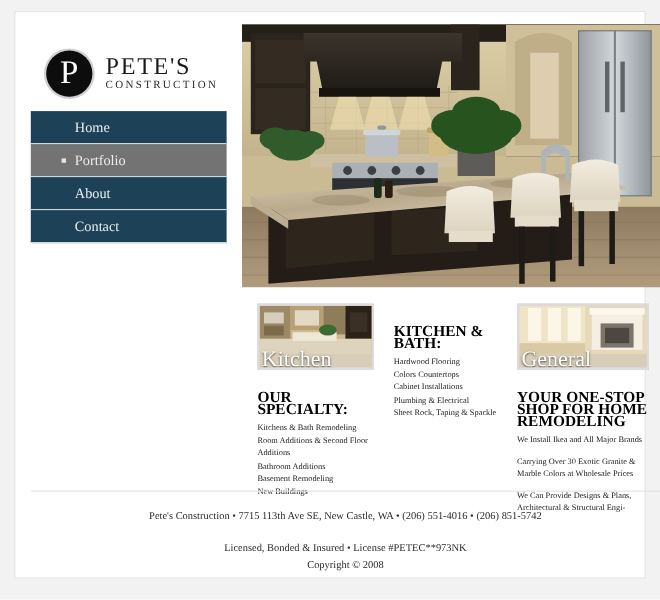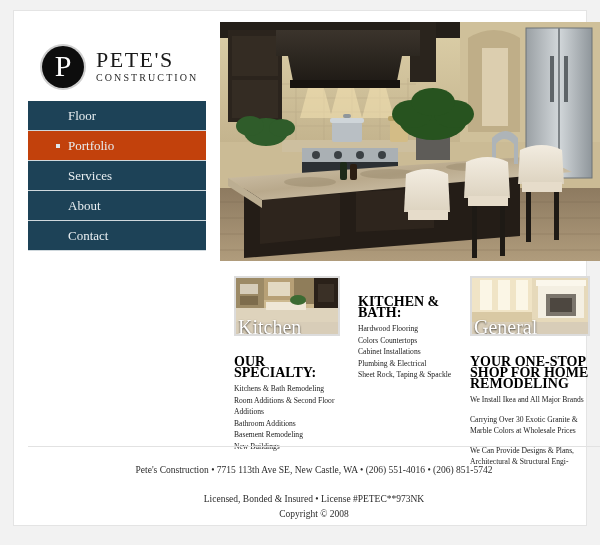--- a/index.html
+++ b/index.html
@@ -86,21 +86,21 @@
     color: #e8eef1;
     font-family: "Liberation Serif", serif;
     font-size: 13px;
     display: flex;
     align-items: center;
     padding-left: 40px;
     box-sizing: border-box;
     position: relative;
   }
   .nav-item.active {
-    background: #c2410c;
+    background: #737373;
   }
   .nav-item .bullet {
     position: absolute;
     left: 28px;
     top: 13px;
     width: 4px;
     height: 4px;
     background: #dfe8ee;
   }
 
@@ -203,28 +203,25 @@
       <span>P</span>
     </div>
     <div class="brand-text">
       <div class="brand-name">PETE'S</div>
       <div class="brand-sub">CONSTRUCTION</div>
     </div>
   </div>
 
   <nav class="nav">
     <div class="nav-item">
-      <span>Floor</span>
+      <span>Home</span>
     </div>
     <div class="nav-item active">
       <span class="bullet"></span>
       <span>Portfolio</span>
-    </div>
-    <div class="nav-item">
-      <span>Services</span>
     </div>
     <div class="nav-item">
       <span>About</span>
     </div>
     <div class="nav-item">
       <span>Contact</span>
     </div>
   </nav>
 
   <div class="hero">

